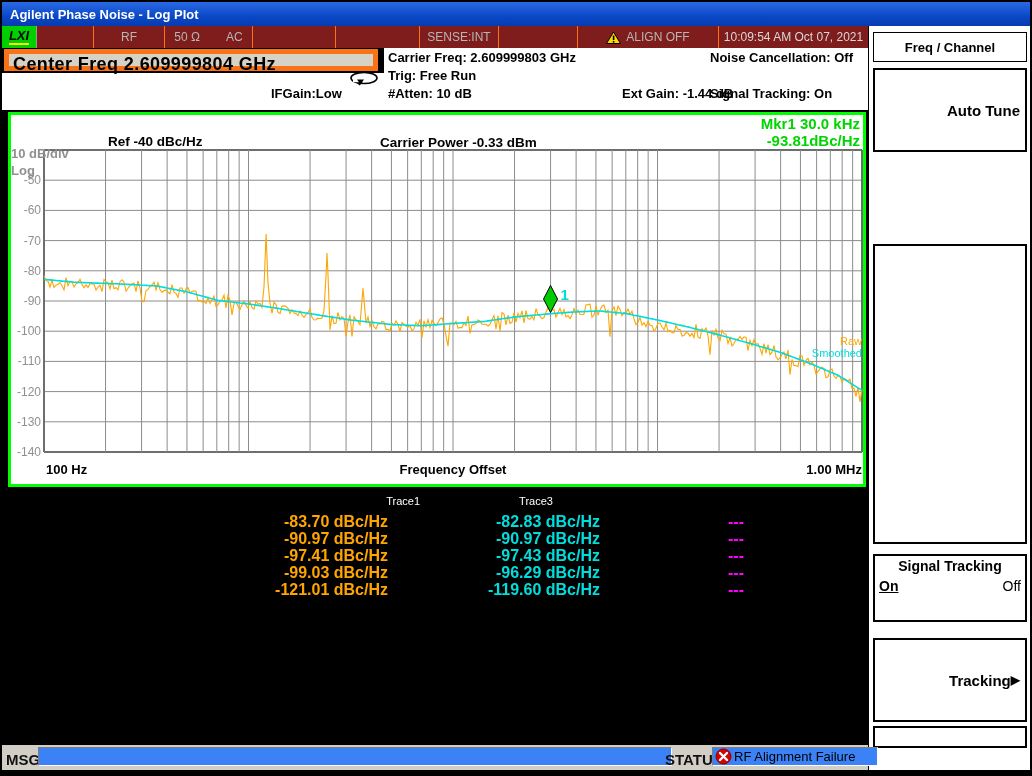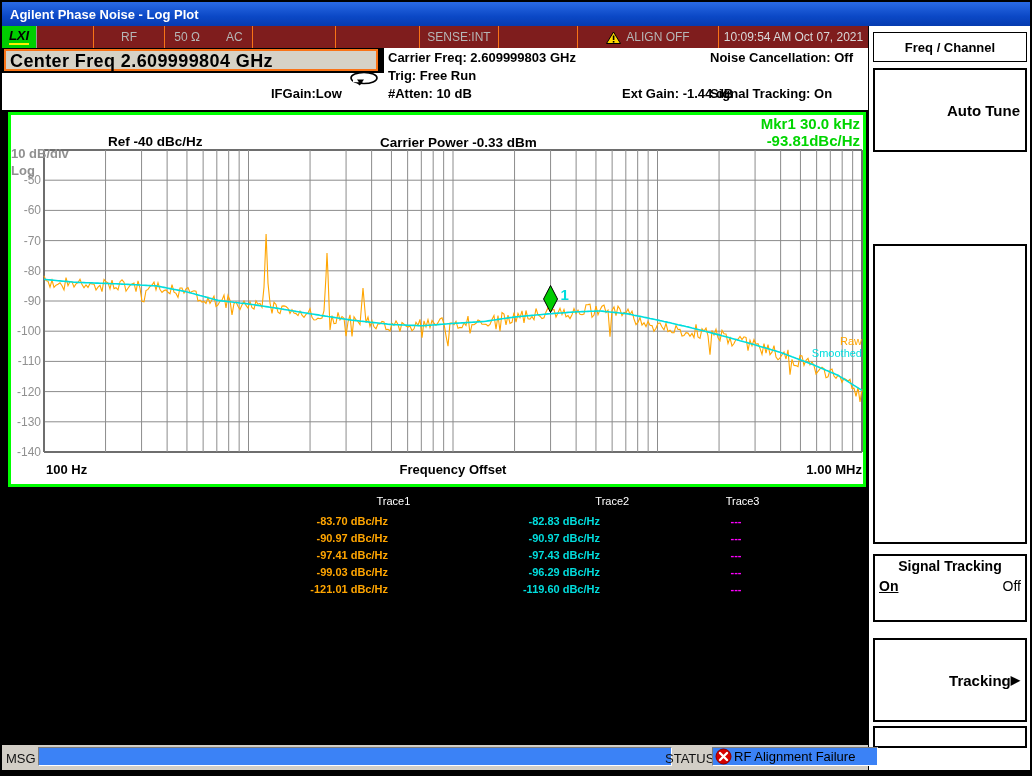--- a/index.html
+++ b/index.html
@@ -15,33 +15,33 @@
   
   .statusstrip{left:2px;top:26px;width:866px;height:22px;background:#7f1d1d;display:flex;align-items:stretch;}
   .sscell{border-right:1px solid #f97316;color:#b6b6b6;font-size:12px;display:flex;align-items:center;justify-content:center;box-sizing:border-box;gap:26px;}
   .lxi{width:34px;background:#00cf00;display:flex;align-items:center;justify-content:center;border-right:1px solid #9a9a9a;}
   .lxi span{color:#000;font-weight:bold;font-style:italic;font-size:13px;border-bottom:2px solid #ffee00;line-height:14px;}
   .ss-time{color:#d8d8d8;}
 
   
   .header-bg{left:2px;top:48px;width:866px;height:62px;background:#fff;}
   .black-pocket{left:2px;top:48px;width:382px;height:25px;background:#000;}
-  .center-freq{left:4px;top:49px;width:374px;height:22px;background:#d6d2c6;border:2px solid #f97316;
+  .center-freq{left:4px;top:49px;width:374px;height:22px;background:#d6d2c6;border:5px solid #f97316;
     font-size:18px;font-weight:bold;color:#000;line-height:21px;padding-left:4px;letter-spacing:.4px;box-sizing:border-box;}
   .hinfo{font-size:13px;font-weight:bold;color:#000;white-space:nowrap;}
   .loop-icon{left:349px;top:71px;}
 
   
   .chartbox{left:8px;top:112px;width:858px;height:375px;border:3px solid #00ff00;background:#fff;box-sizing:border-box;}
 
   
   .ptable{left:8px;top:494px;width:840px;}
   .thead{display:flex;gap:8px;}
   .thcell{background:#000;color:#fff;font-size:11px;height:15px;line-height:15px;text-align:center;}
-  .trow{display:flex;height:17px;line-height:17px;font-size:11px;font-weight:bold;}
+  .trow{display:flex;height:17px;line-height:17px;font-size:16px;font-weight:bold;}
   .tc{box-sizing:border-box;}
   .c0{width:190px;text-align:right;padding-right:28px;color:#000;}
   .c1{width:214px;text-align:right;padding-right:24px;}
   .c2{width:216px;text-align:right;padding-right:28px;}
   .c3{width:216px;text-align:center;}
 
   
   .rpanel{left:868px;top:26px;width:162px;height:744px;background:#fff;border-left:1px solid #000;box-sizing:border-box;}
   .pbox{position:absolute;left:4px;width:154px;background:#fff;border:2px solid #000;box-sizing:border-box;color:#000;}
   .pbox.hdr{border-width:1px;display:flex;align-items:center;justify-content:center;font-weight:bold;font-size:13px;}
@@ -50,21 +50,21 @@
   .pbox.carrier .l1{font-weight:bold;font-size:14px;}
   .pbox.carrier .l2{font-size:13px;}
   .pbox.sigtrack{display:flex;flex-direction:column;justify-content:flex-start;gap:4px;padding:2px 3px;}
   .st-title{font-weight:bold;font-size:14px;text-align:center;}
   .st-row{display:flex;justify-content:space-between;font-size:14px;padding:0 1px;}
   .st-on{font-weight:bold;text-decoration:underline;}
   .tri{font-size:12px;}
 
   
   .bbar{left:2px;top:745px;width:866px;height:25px;background:#d2cec6;}
-  .blabel{position:absolute;font-size:13px;color:#111;top:6px;}
+  .blabel{position:absolute;font-size:15px;color:#111;top:6px;font-weight:bold;}
   .bfield{position:absolute;top:2px;height:19px;background:#3b82f6;border:1px solid;border-color:#7d7d7d #fff #fff #7d7d7d;box-sizing:border-box;display:flex;align-items:center;margin-left:10px;}
   .statustext{font-size:13px;color:#000;padding-left:2px;white-space:nowrap;}
 </style>
 </head>
 <body>
 
 <div id="screen">
 
   <div class="abs titlebar">
     <span>Agilent Phase Noise - Log Plot</span>
@@ -196,21 +196,20 @@
         <text x="851" y="359" fill="#000" font-size="13" text-anchor="end" font-weight="bold">1.00 MHz</text>
         <text x="851" y="230" fill="#FFA500" font-size="11" text-anchor="end" font-weight="normal">Raw</text>
         <text x="851" y="242" fill="#00DDDD" font-size="11" text-anchor="end" font-weight="normal">Smoothed</text>
       </svg>
   </div>
 
   <div class="abs ptable">
     <div class="thead">
       <div class="thcell c0" style="padding:0">Freq Offset</div>
       <div class="thcell c1" style="padding:0">Trace1</div>
-      <div class="thcell c2" style="padding:0">Trace2</div>
       <div class="thcell c3" style="padding:0">Trace3</div>
     </div>
     <div style="height:4px"></div>
     <div class="trow">
       <div class="tc c0">100 Hz</div>
       <div class="tc c1 t1col" style="color: rgb(255, 165, 0);">-83.70 dBc/Hz</div>
       <div class="tc c2 t2col" style="color: rgb(0, 221, 221);">-82.83 dBc/Hz</div>
       <div class="tc c3 t3col" style="color: rgb(255, 0, 255);">---</div>
     </div>
     <div class="trow">

